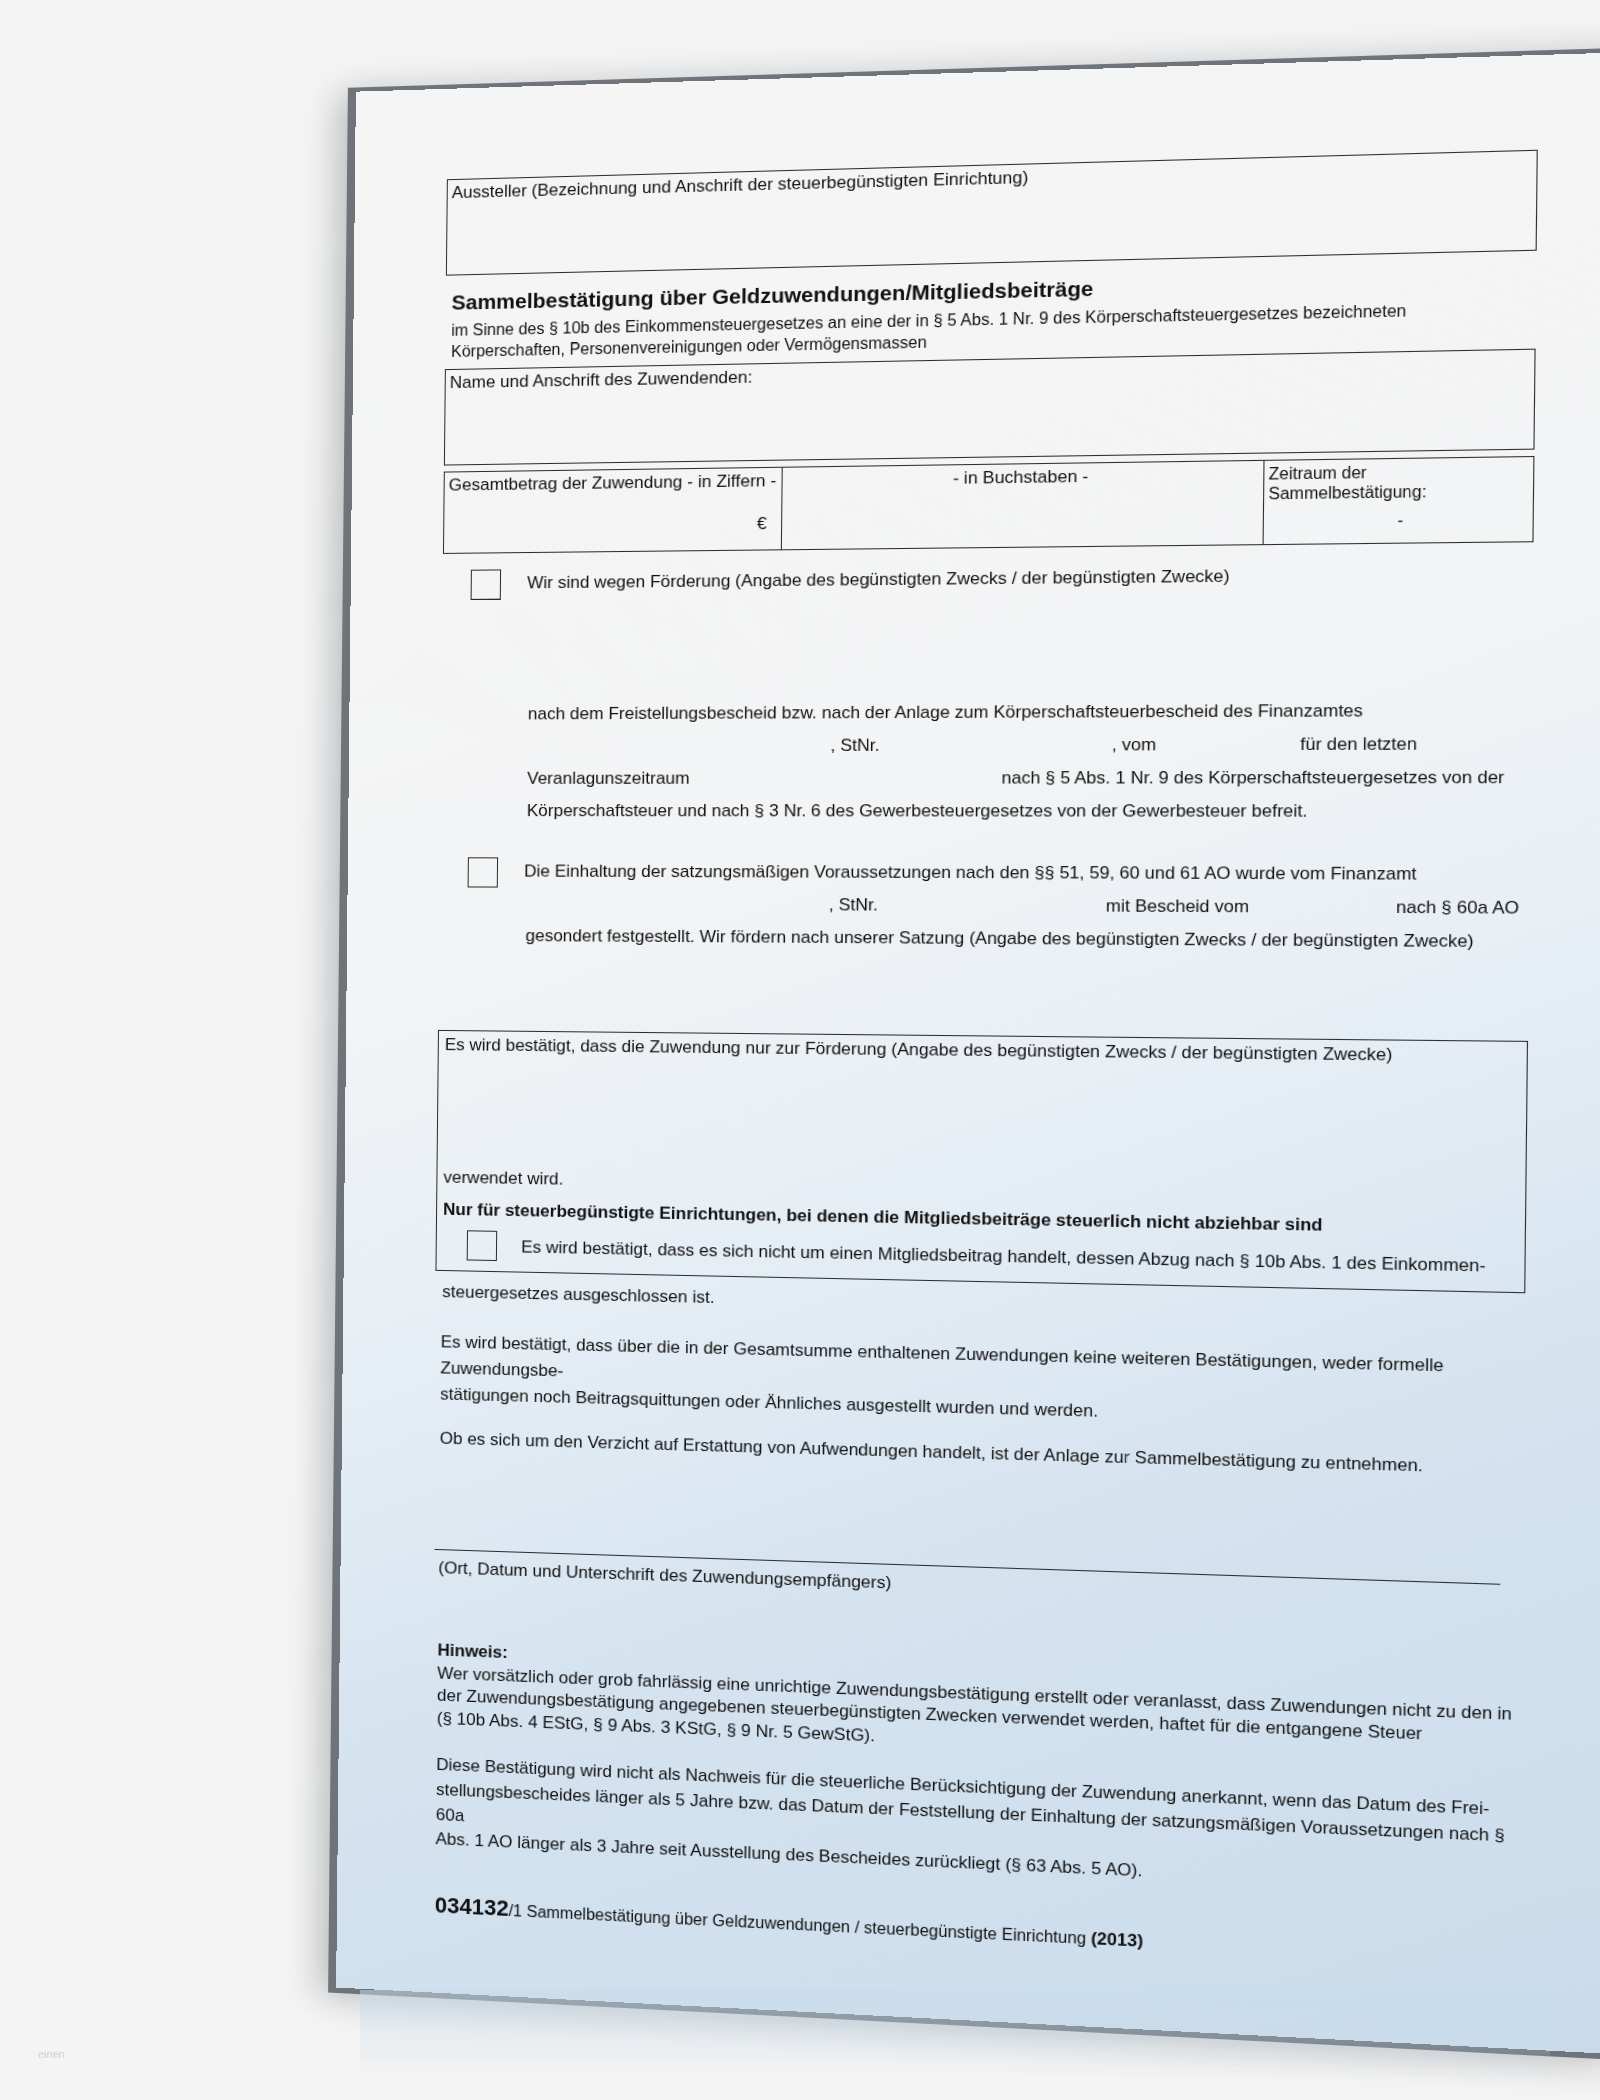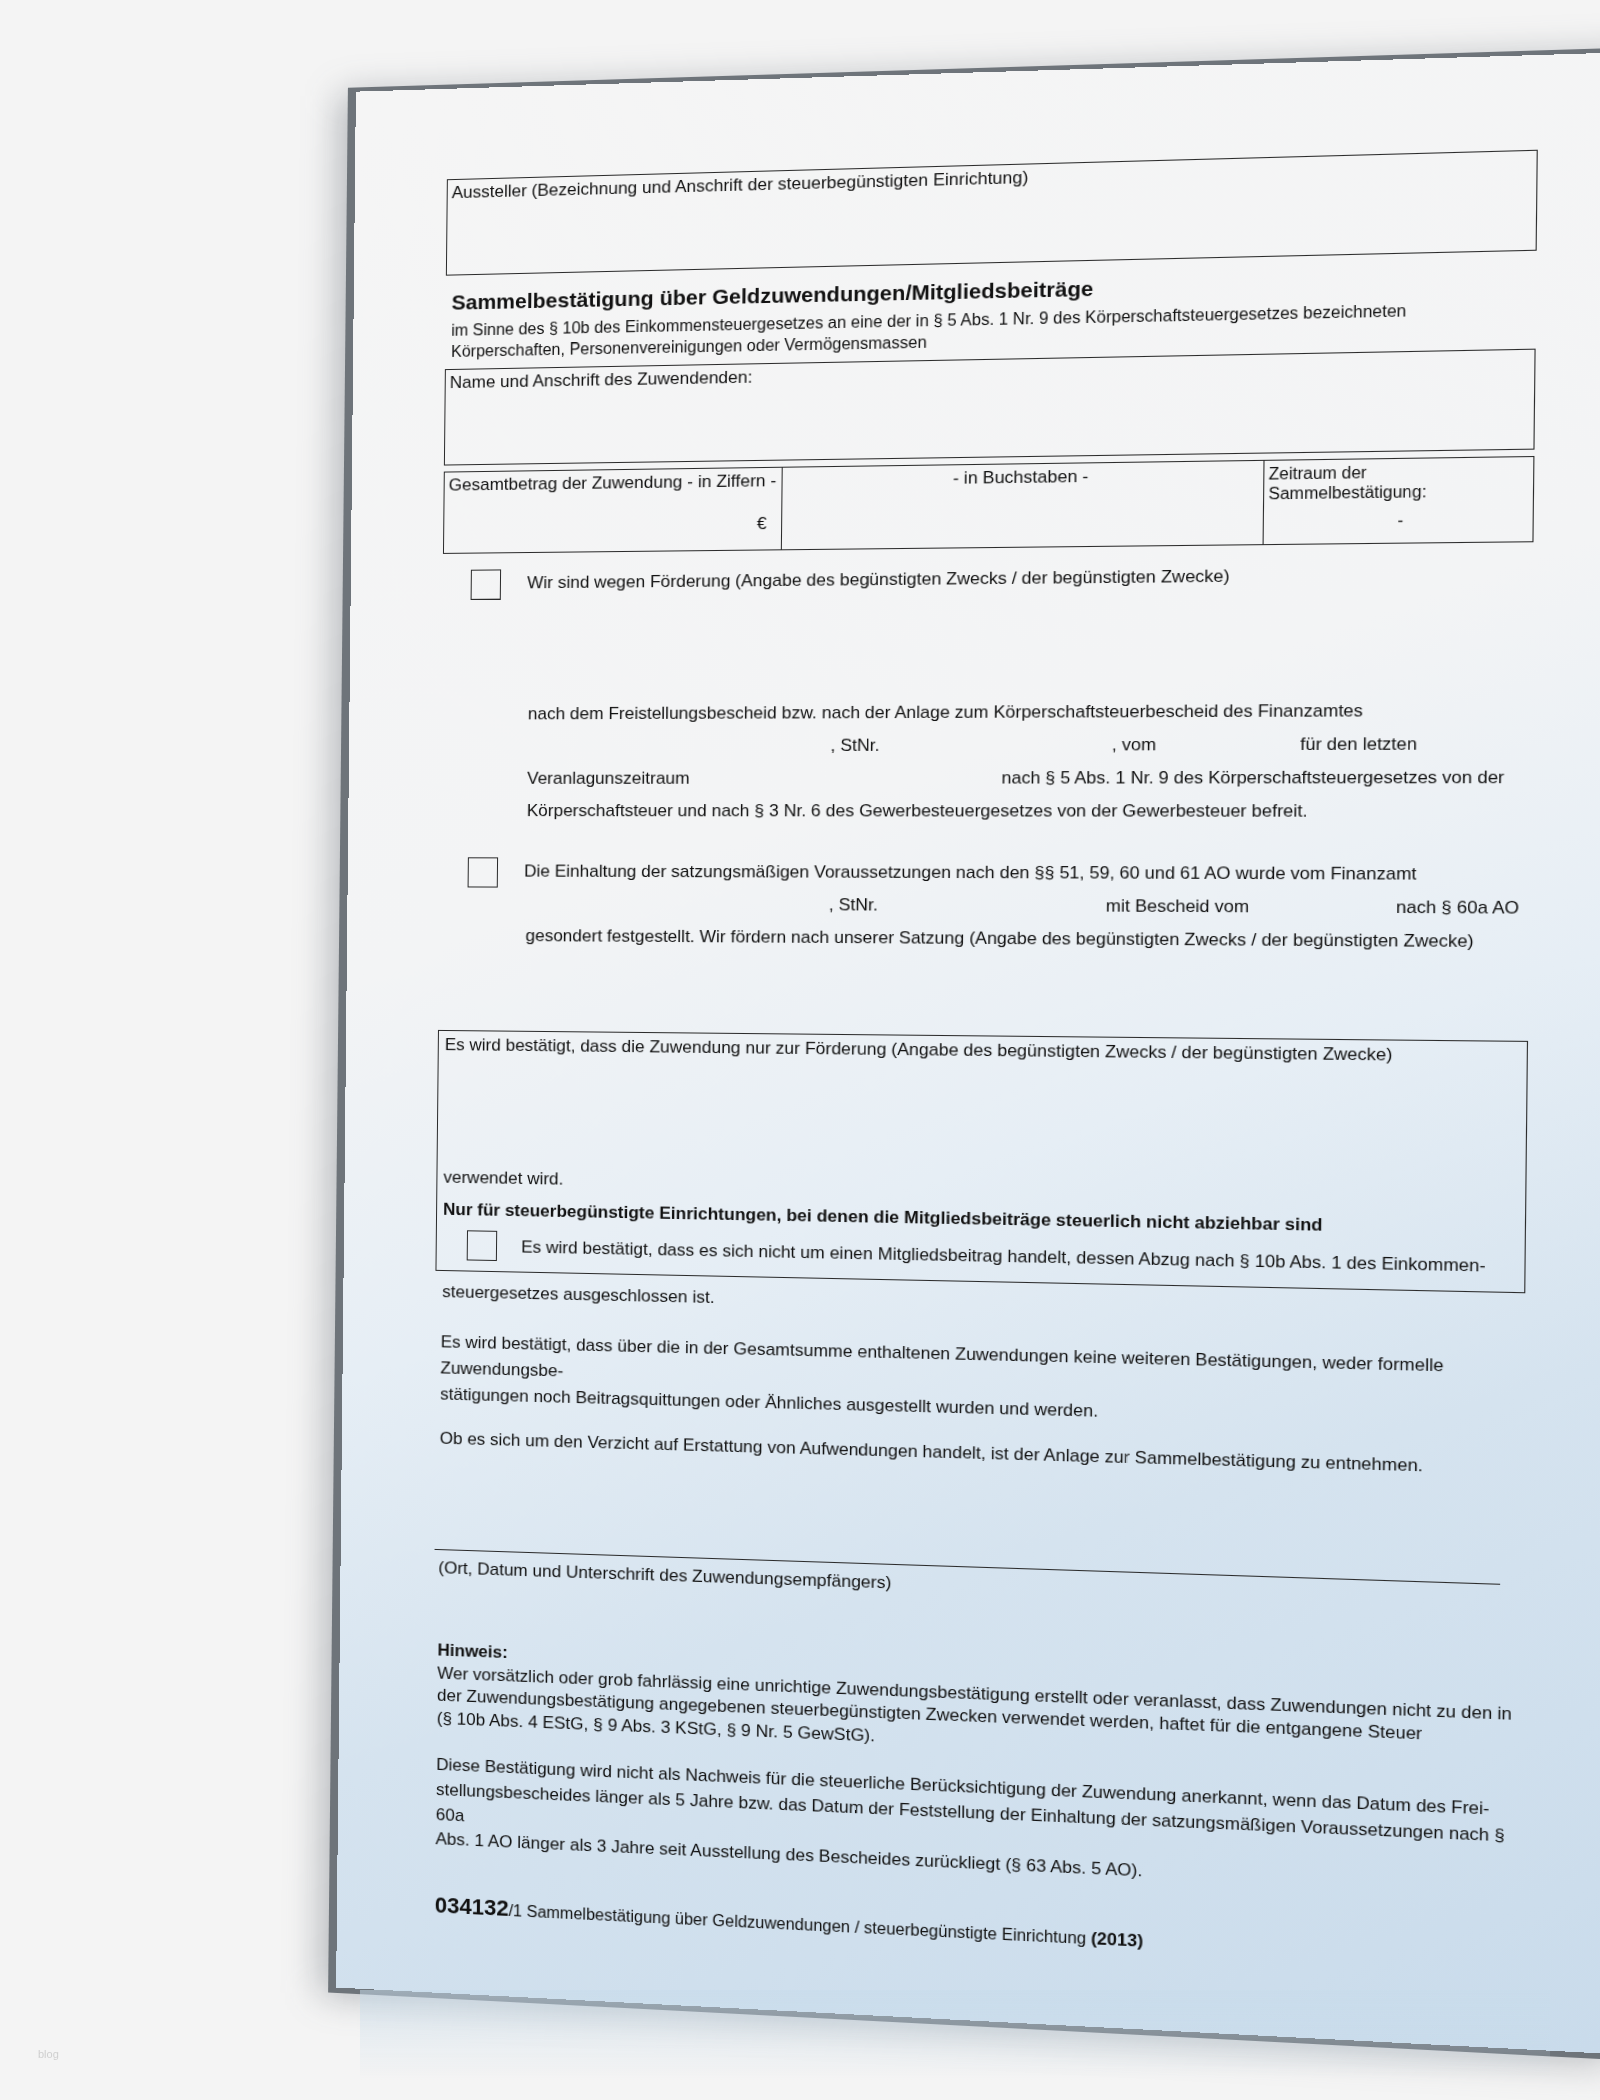--- a/index.html
+++ b/index.html
@@ -193,14 +193,14 @@
       <div>Diese Bestätigung wird nicht als Nachweis für die steuerliche Berücksichtigung der Zuwendung anerkannt, wenn das Datum des Frei-</div>
       <div>stellungsbescheides länger als 5 Jahre bzw. das Datum der Feststellung der Einhaltung der satzungsmäßigen Voraussetzungen nach § 60a</div>
       <div>Abs. 1 AO länger als 3 Jahre seit Ausstellung des Bescheides zurückliegt (§ 63 Abs. 5 AO).</div>
     </div>
 
     <div class="footer">
       <span class="code">034132</span><span class="suffix">/1 Sammelbestätigung über Geldzuwendungen / steuerbegünstigte Einrichtung </span><span class="year">(2013)</span>
     </div>
   </div>
   <div class="reflection"></div>
-  <div class="watermark">blog</div>
+  <div class="watermark">einen</div>
 </div>
 
 </body></html>

